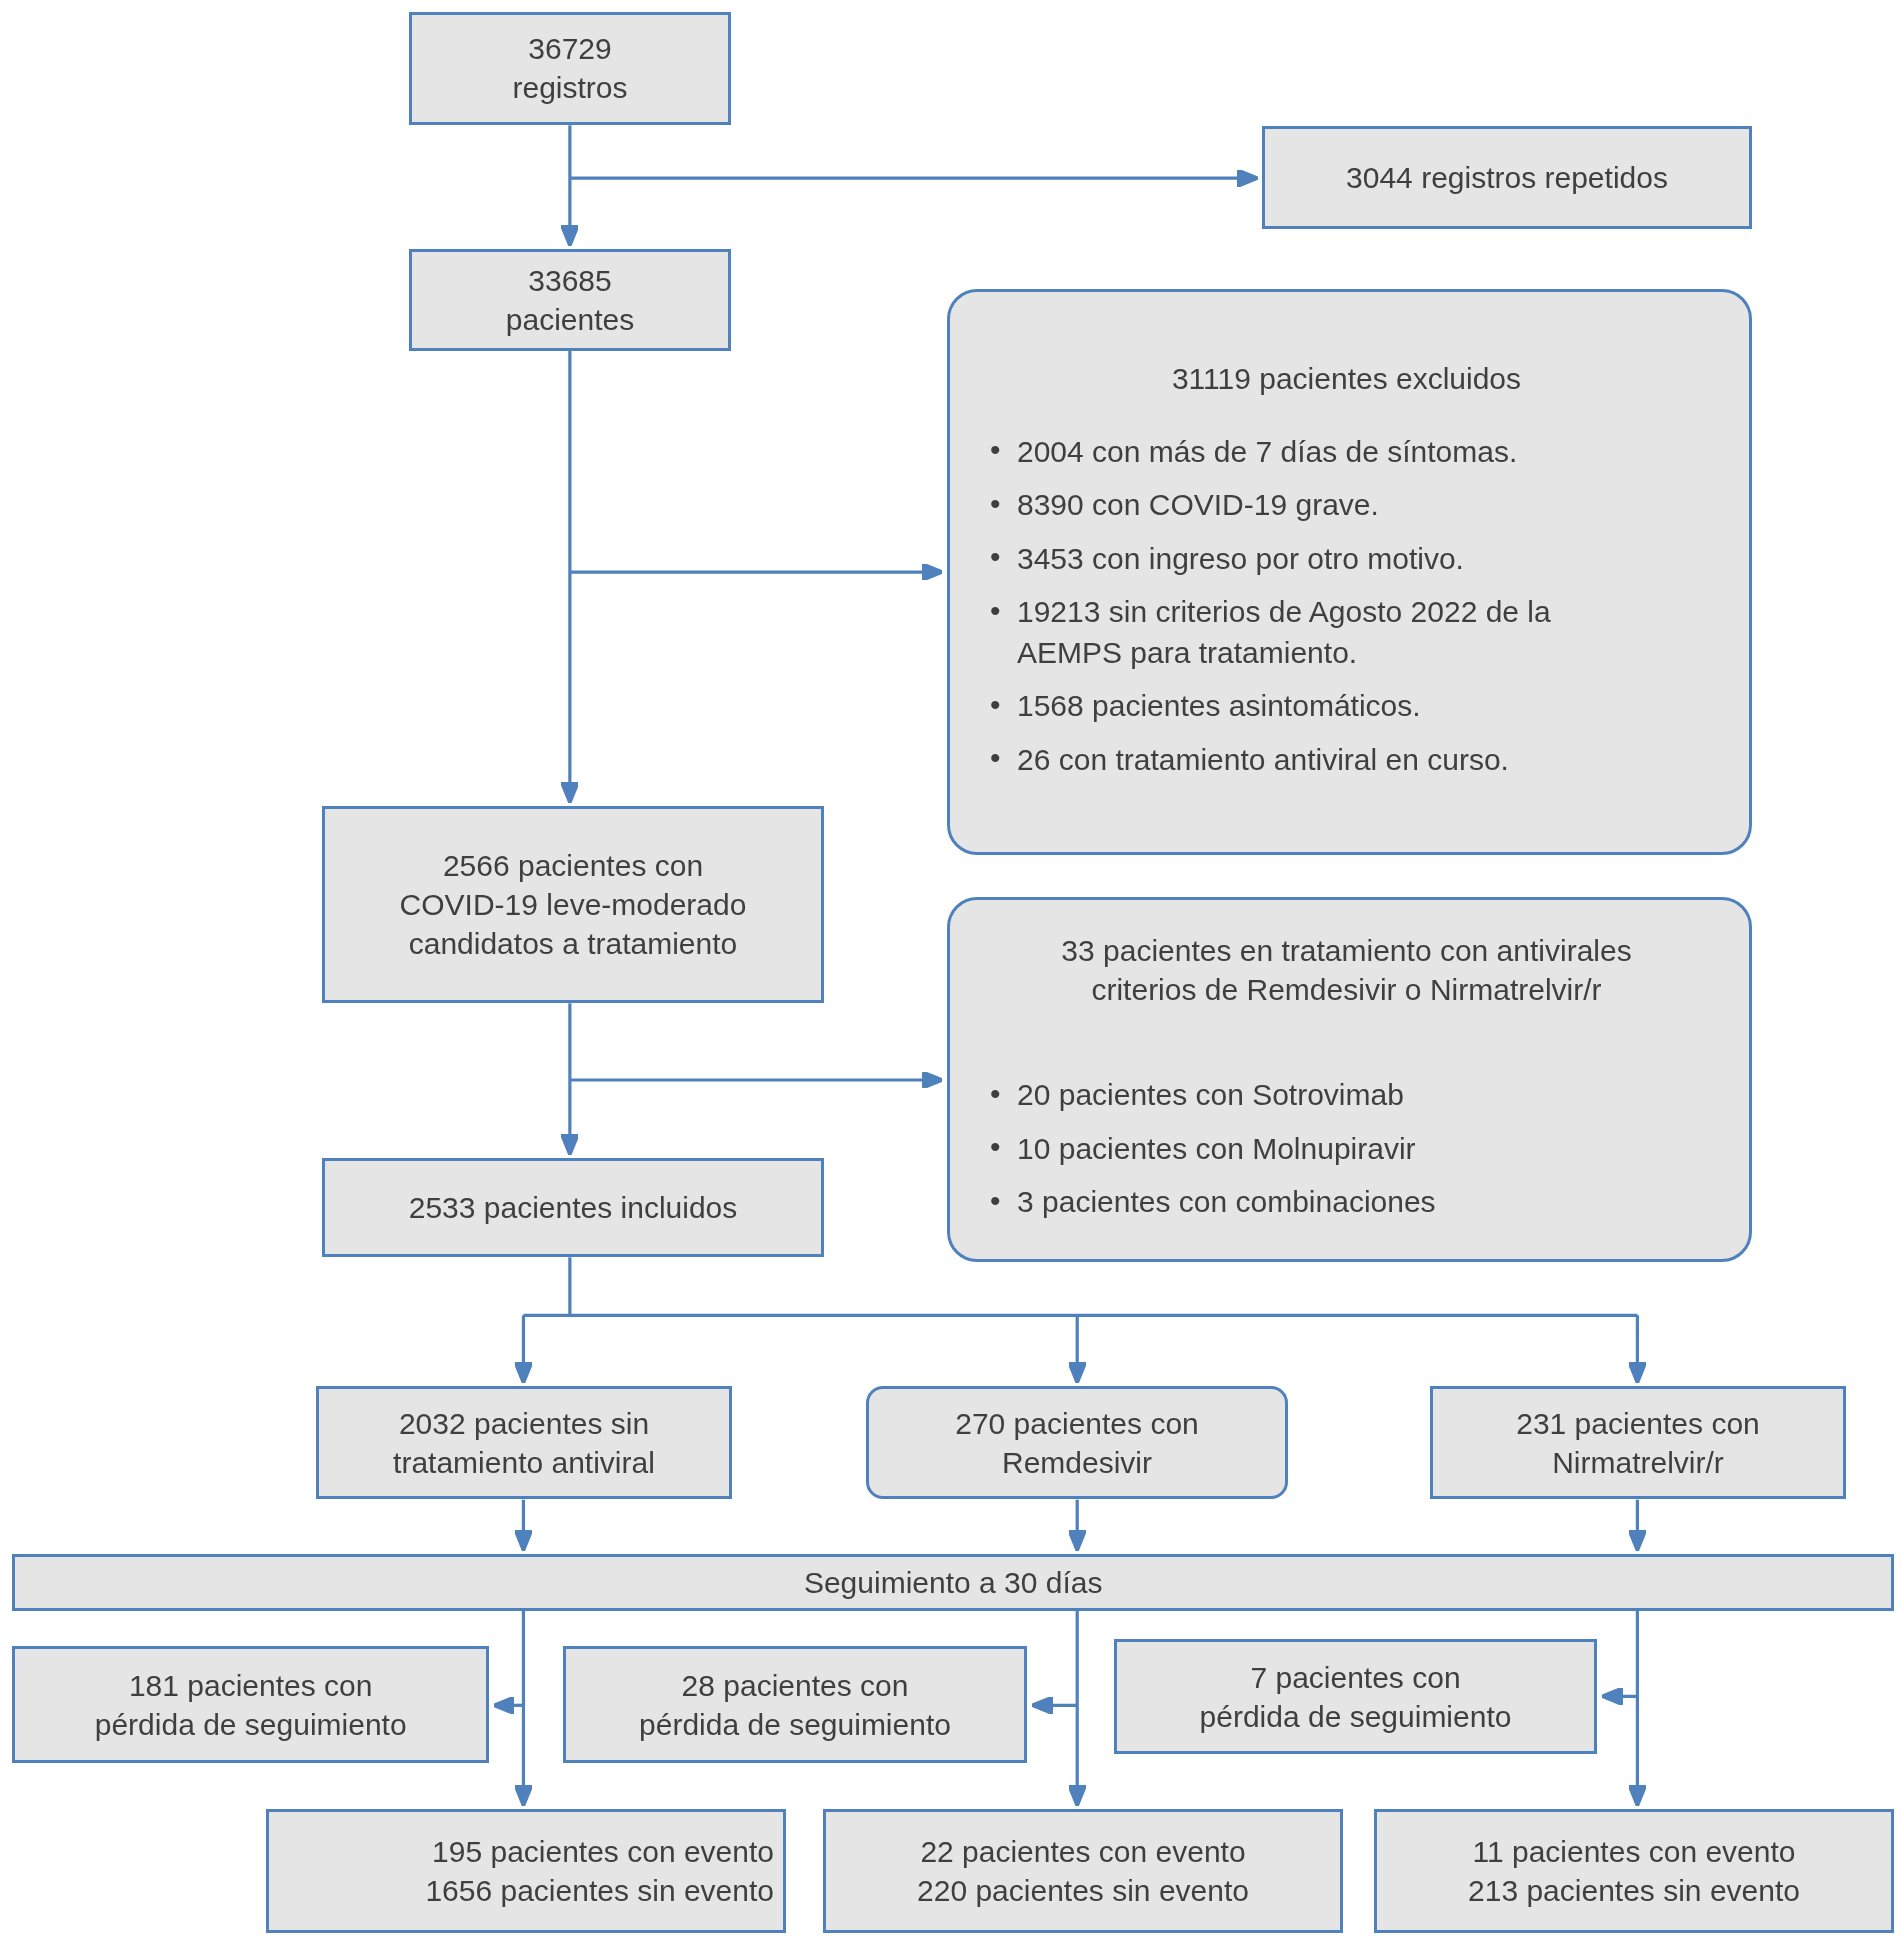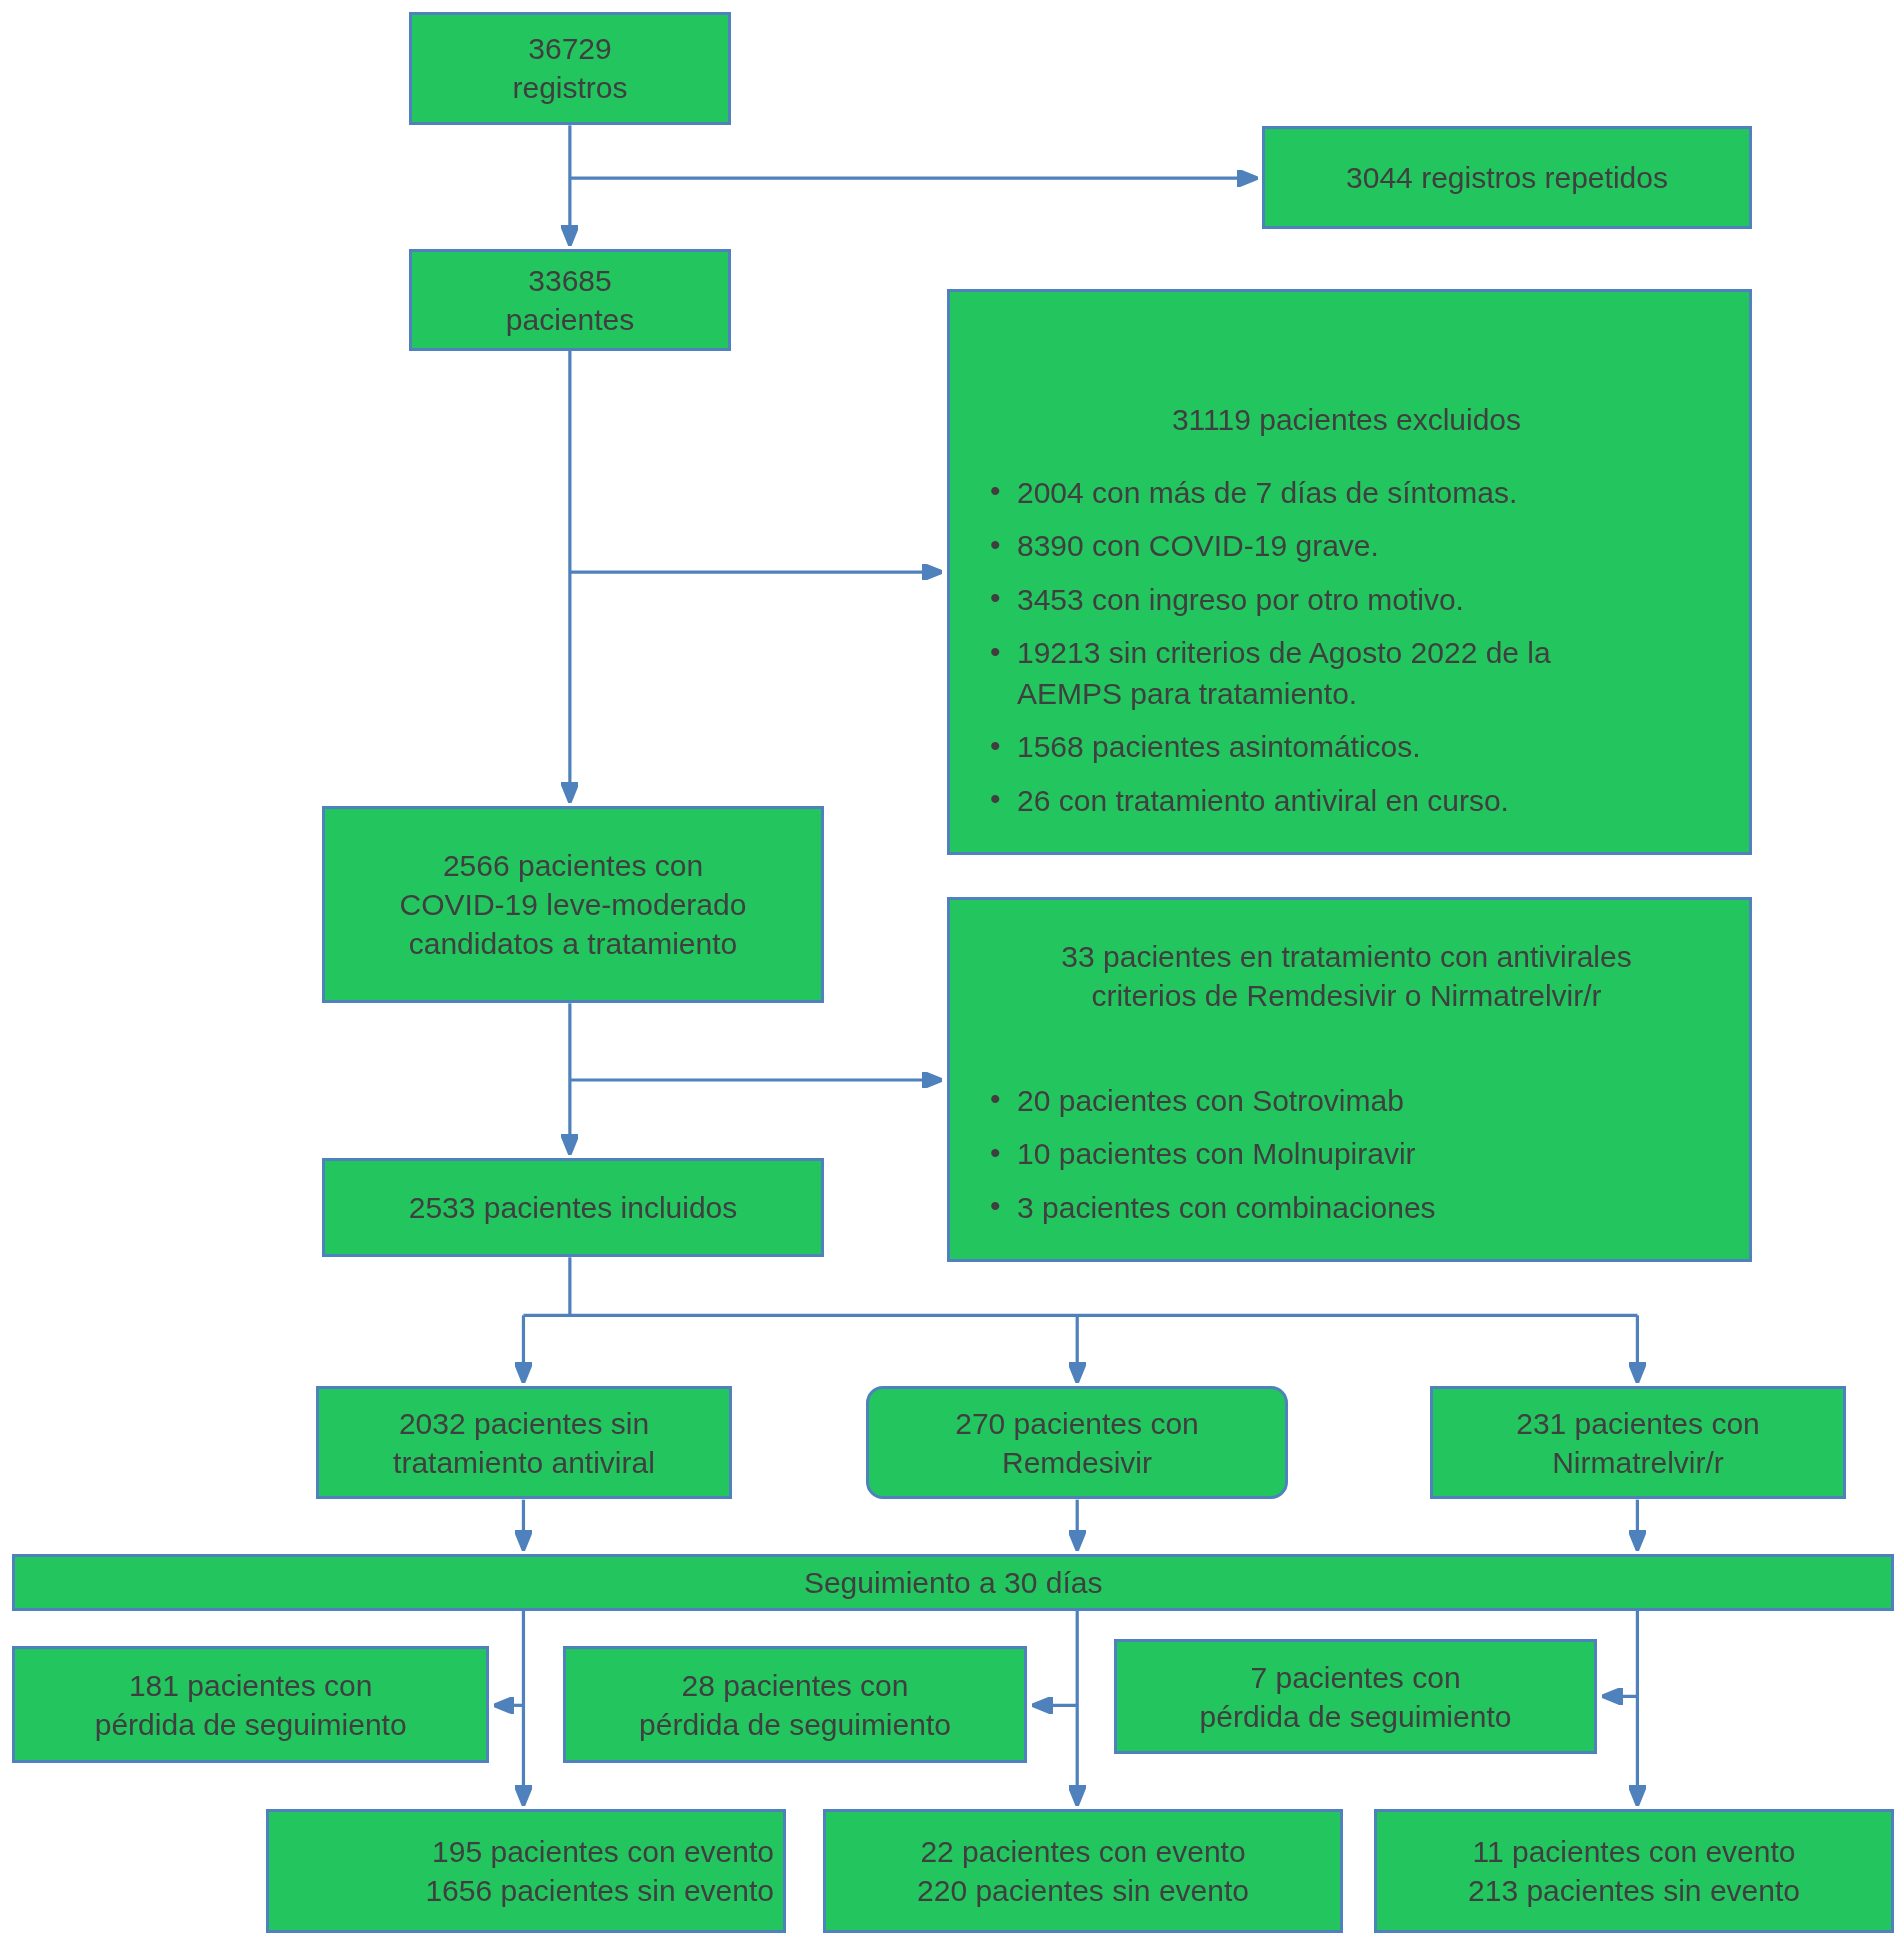--- a/index.html
+++ b/index.html
@@ -8,28 +8,29 @@
     --text:#3f3f3f;
     --bg:#ffffff;
   }
   *{box-sizing:border-box;margin:0;padding:0;}
   body{background:var(--bg);font-family:"Liberation Sans","DejaVu Sans",sans-serif;}
   .canvas{position:relative;width:1903px;height:1946px;background:var(--bg);overflow:hidden;}
   .connectors{position:absolute;left:0;top:0;width:1903px;height:1946px;pointer-events:none;}
   .connectors path{stroke:var(--arrow);stroke-width:5;fill:none;}
   #arrowhead-path{fill:var(--arrow);}
   .box{
-    position:absolute;background:#22c55e;border:3.9px solid var(--border);
+    position:absolute;background:#e5e5e5;border:3.9px solid var(--border);
     color:var(--text);font-size:30px;line-height:1.3;
     display:flex;flex-direction:column;align-items:center;justify-content:center;
     text-align:center;padding:5.2px 9px;
   }
   .panel{
-    align-items:stretch;justify-content:flex-end;text-align:left;
+    align-items:stretch;justify-content:center;text-align:left;
     padding:20.6px 32px 18px 26px;
+    border-radius:30px;
   }
   .panel-title{text-align:center;margin:5.2px 0 34px 0;}
   .bullets{list-style:none;margin:0;padding:0 26px 0 0;}
   .bullets li{position:relative;padding-left:41px;margin-bottom:13px;line-height:1.35;max-width:645px;}
   .bullets li::before{content:"\2022";position:absolute;left:14px;top:-1.3px;}
   .wide{font-size:30px;}
 </style>
 </head>
 <body>
 

